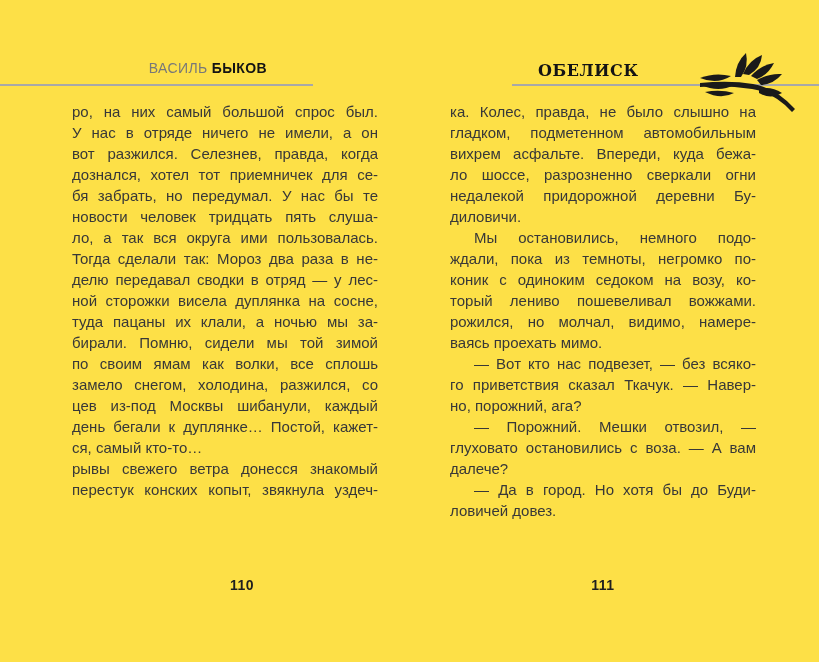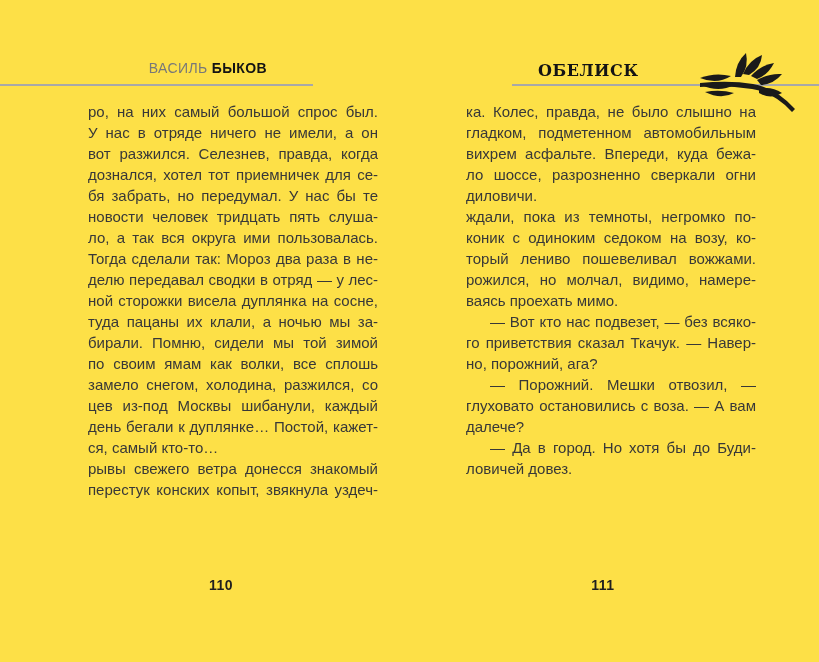--- a/index.html
+++ b/index.html
@@ -42,32 +42,32 @@
   .column {
     position: absolute; top: 101px; width: 306px;
     color: #383838;
     font-size: 15px;
   }
   .column-left  { left: 72px; }
   .column-right { left: 450px; }
 
   .line {
     height: 21px; line-height: 21px; overflow: hidden;
-    text-align: justify; text-align-last: justify; margin-left: 16px;
+    text-align: justify; text-align-last: justify;
   }
   .line.end    { text-align-last: left; }
   .line.indent { text-indent: 24px; }
 
   
   .folio {
     position: absolute; top: 577px; width: 306px;
     text-align: center; font-weight: 700; font-size: 14px; color: #1f1f1f;
     letter-spacing: 0.5px;
   }
-  .folio-left  { left: 68px; }
+  .folio-left  { left: 89px; }
   .folio-right { left: 450px; }
 </style>
 </head>
 <body>
 
 <div class="spread">
 
   <div class="runhead-left">
     <span class="author-first">ВАСИЛЬ</span><span class="author-last">БЫКОВ</span>
   </div>
@@ -110,21 +110,23 @@
       <div class="line end">ся, самый кто-то…</div>
       <div class="line">рывы свежего ветра донесся знакомый</div>
       <div class="line">перестук конских копыт, звякнула уздеч-</div>
     </div>
 
   <div class="column column-right">
       <div class="line">ка. Колес, правда, не было слышно на</div>
       <div class="line">гладком, подметенном автомобильным</div>
       <div class="line">вихрем асфальте. Впереди, куда бежа-</div>
       <div class="line">ло шоссе, разрозненно сверкали огни</div>
+      <div class="line">недалекой придорожной деревни Бу-</div>
       <div class="line end">диловичи.</div>
+      <div class="line indent">Мы остановились, немного подо-</div>
       <div class="line">ждали, пока из темноты, негромко по-</div>
       <div class="line">коник с одиноким седоком на возу, ко-</div>
       <div class="line">торый лениво пошевеливал вожжами.</div>
       <div class="line">рожился, но молчал, видимо, намере-</div>
       <div class="line end">ваясь проехать мимо.</div>
       <div class="line indent">— Вот кто нас подвезет, — без всяко-</div>
       <div class="line">го приветствия сказал Ткачук. — Навер-</div>
       <div class="line end">но, порожний, ага?</div>
       <div class="line indent">— Порожний. Мешки отвозил, —</div>
       <div class="line">глуховато остановились с воза. — А вам</div>

